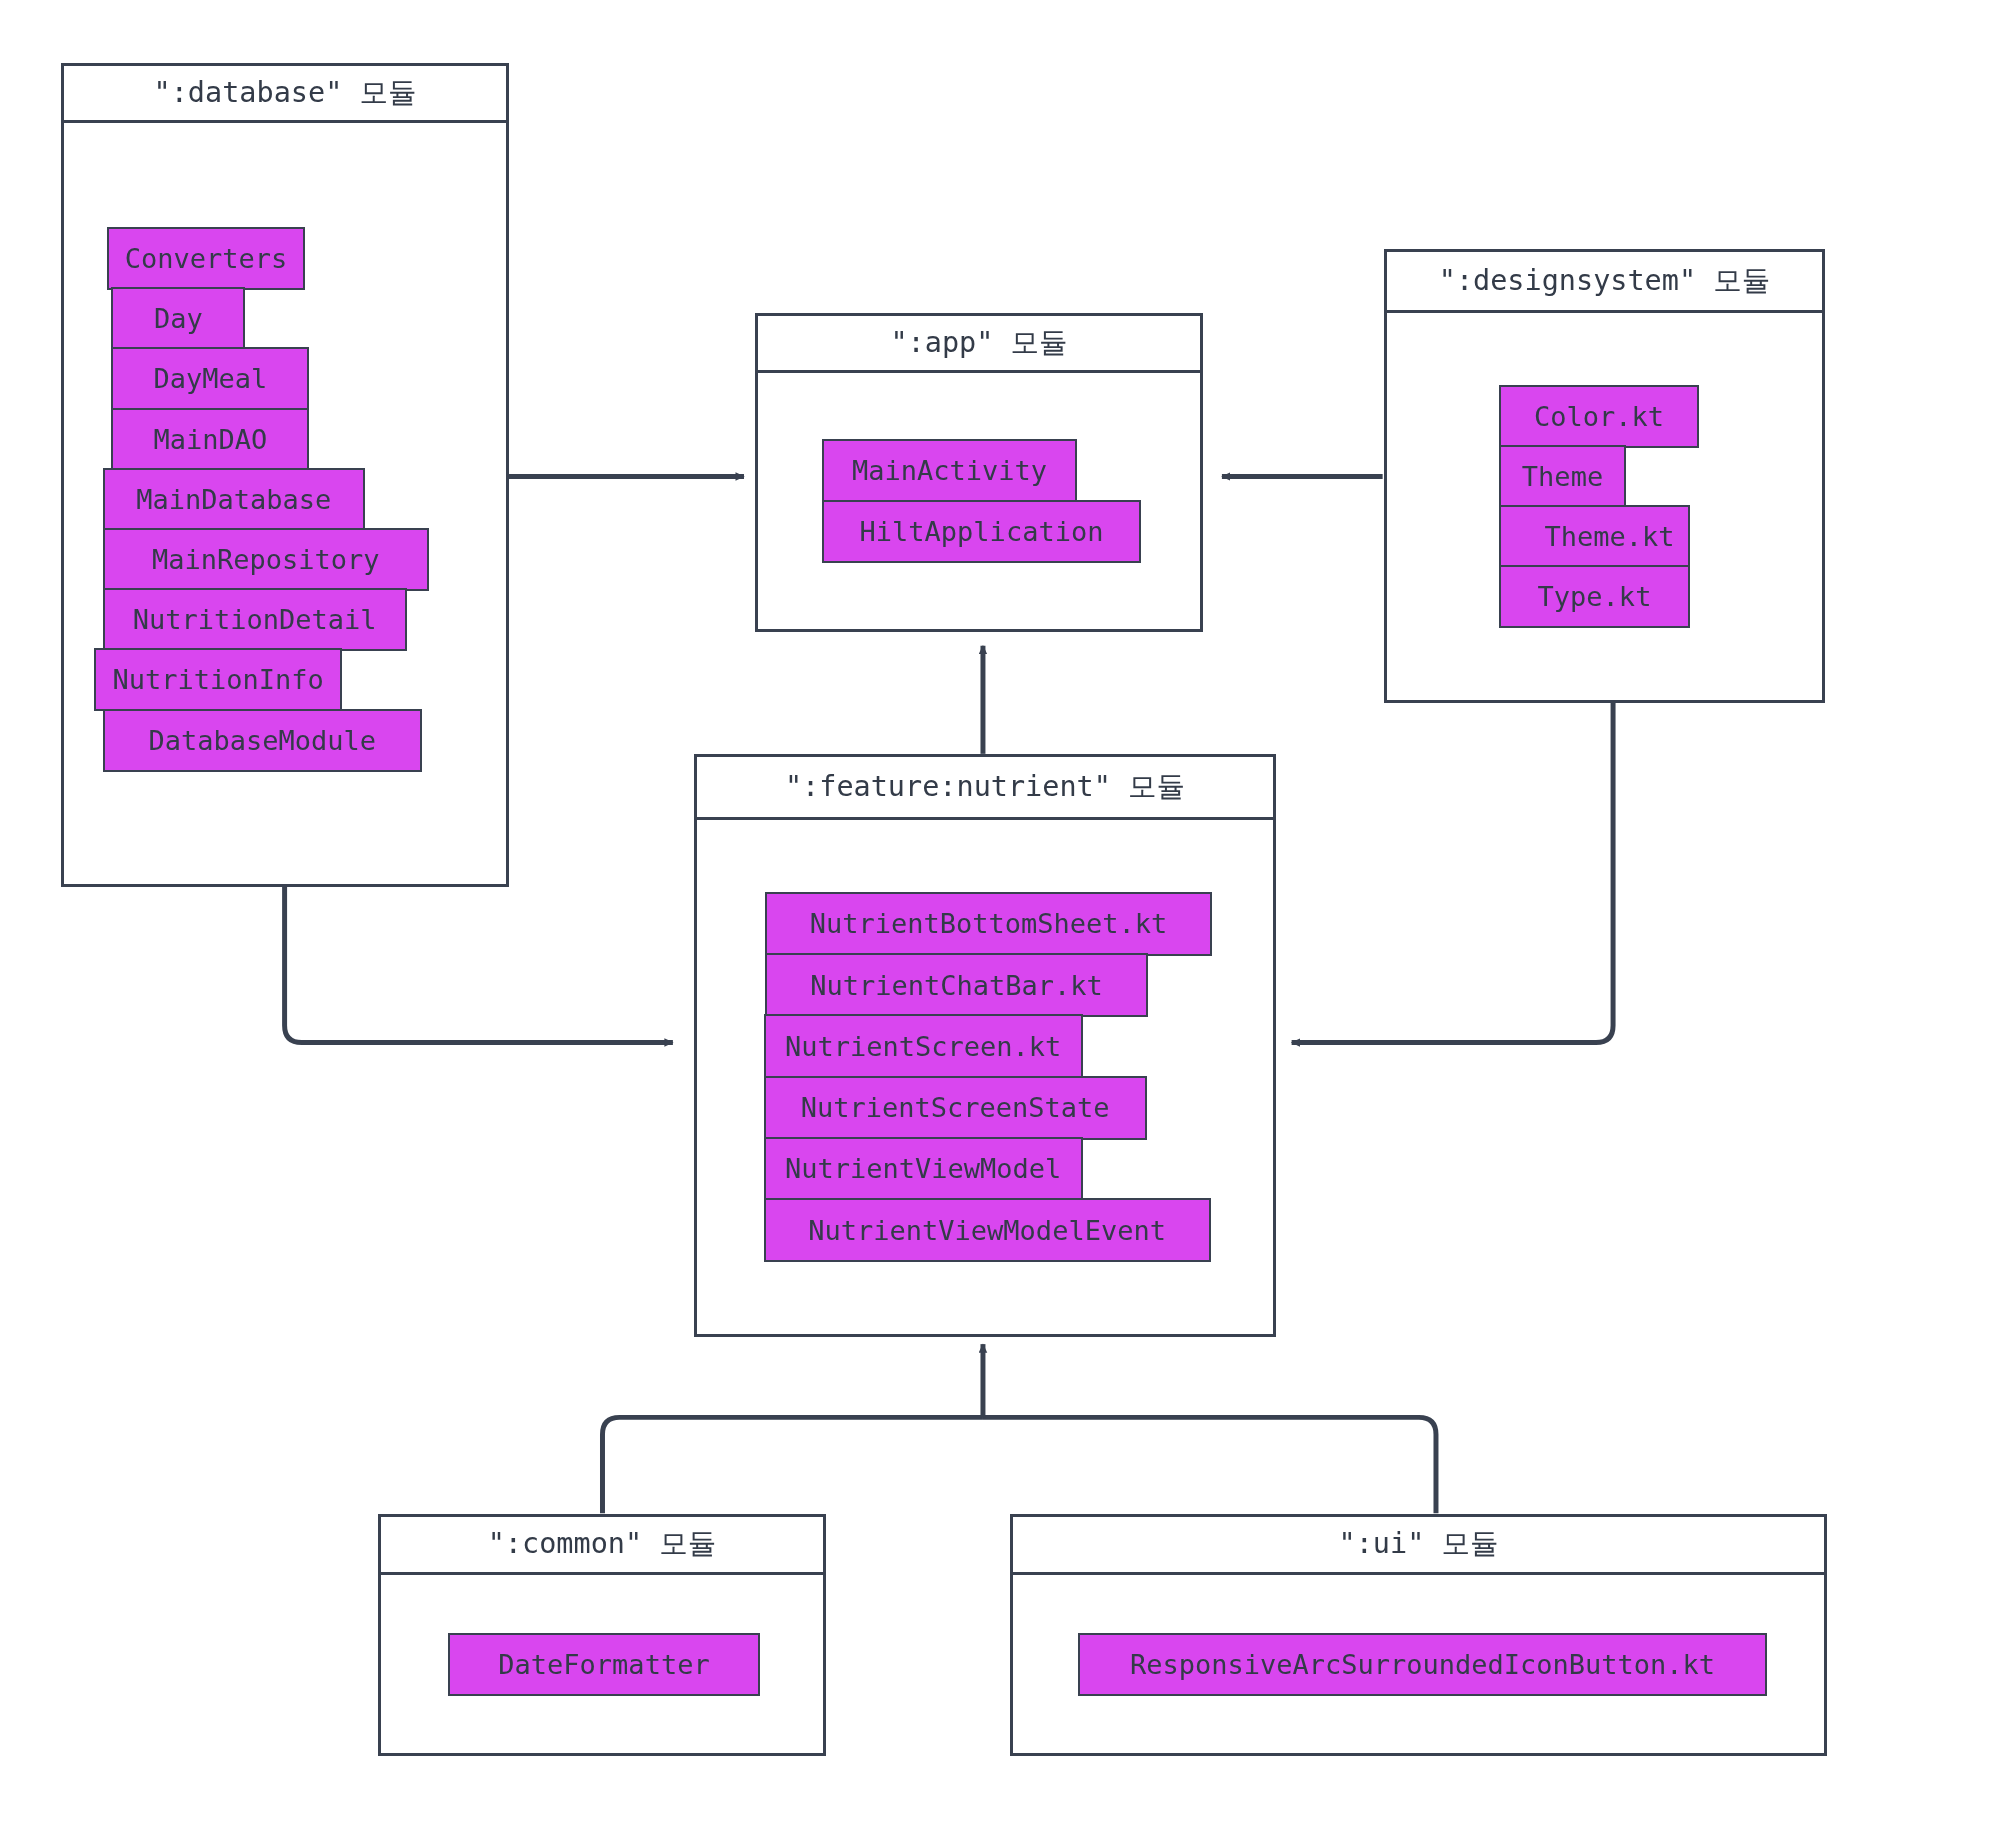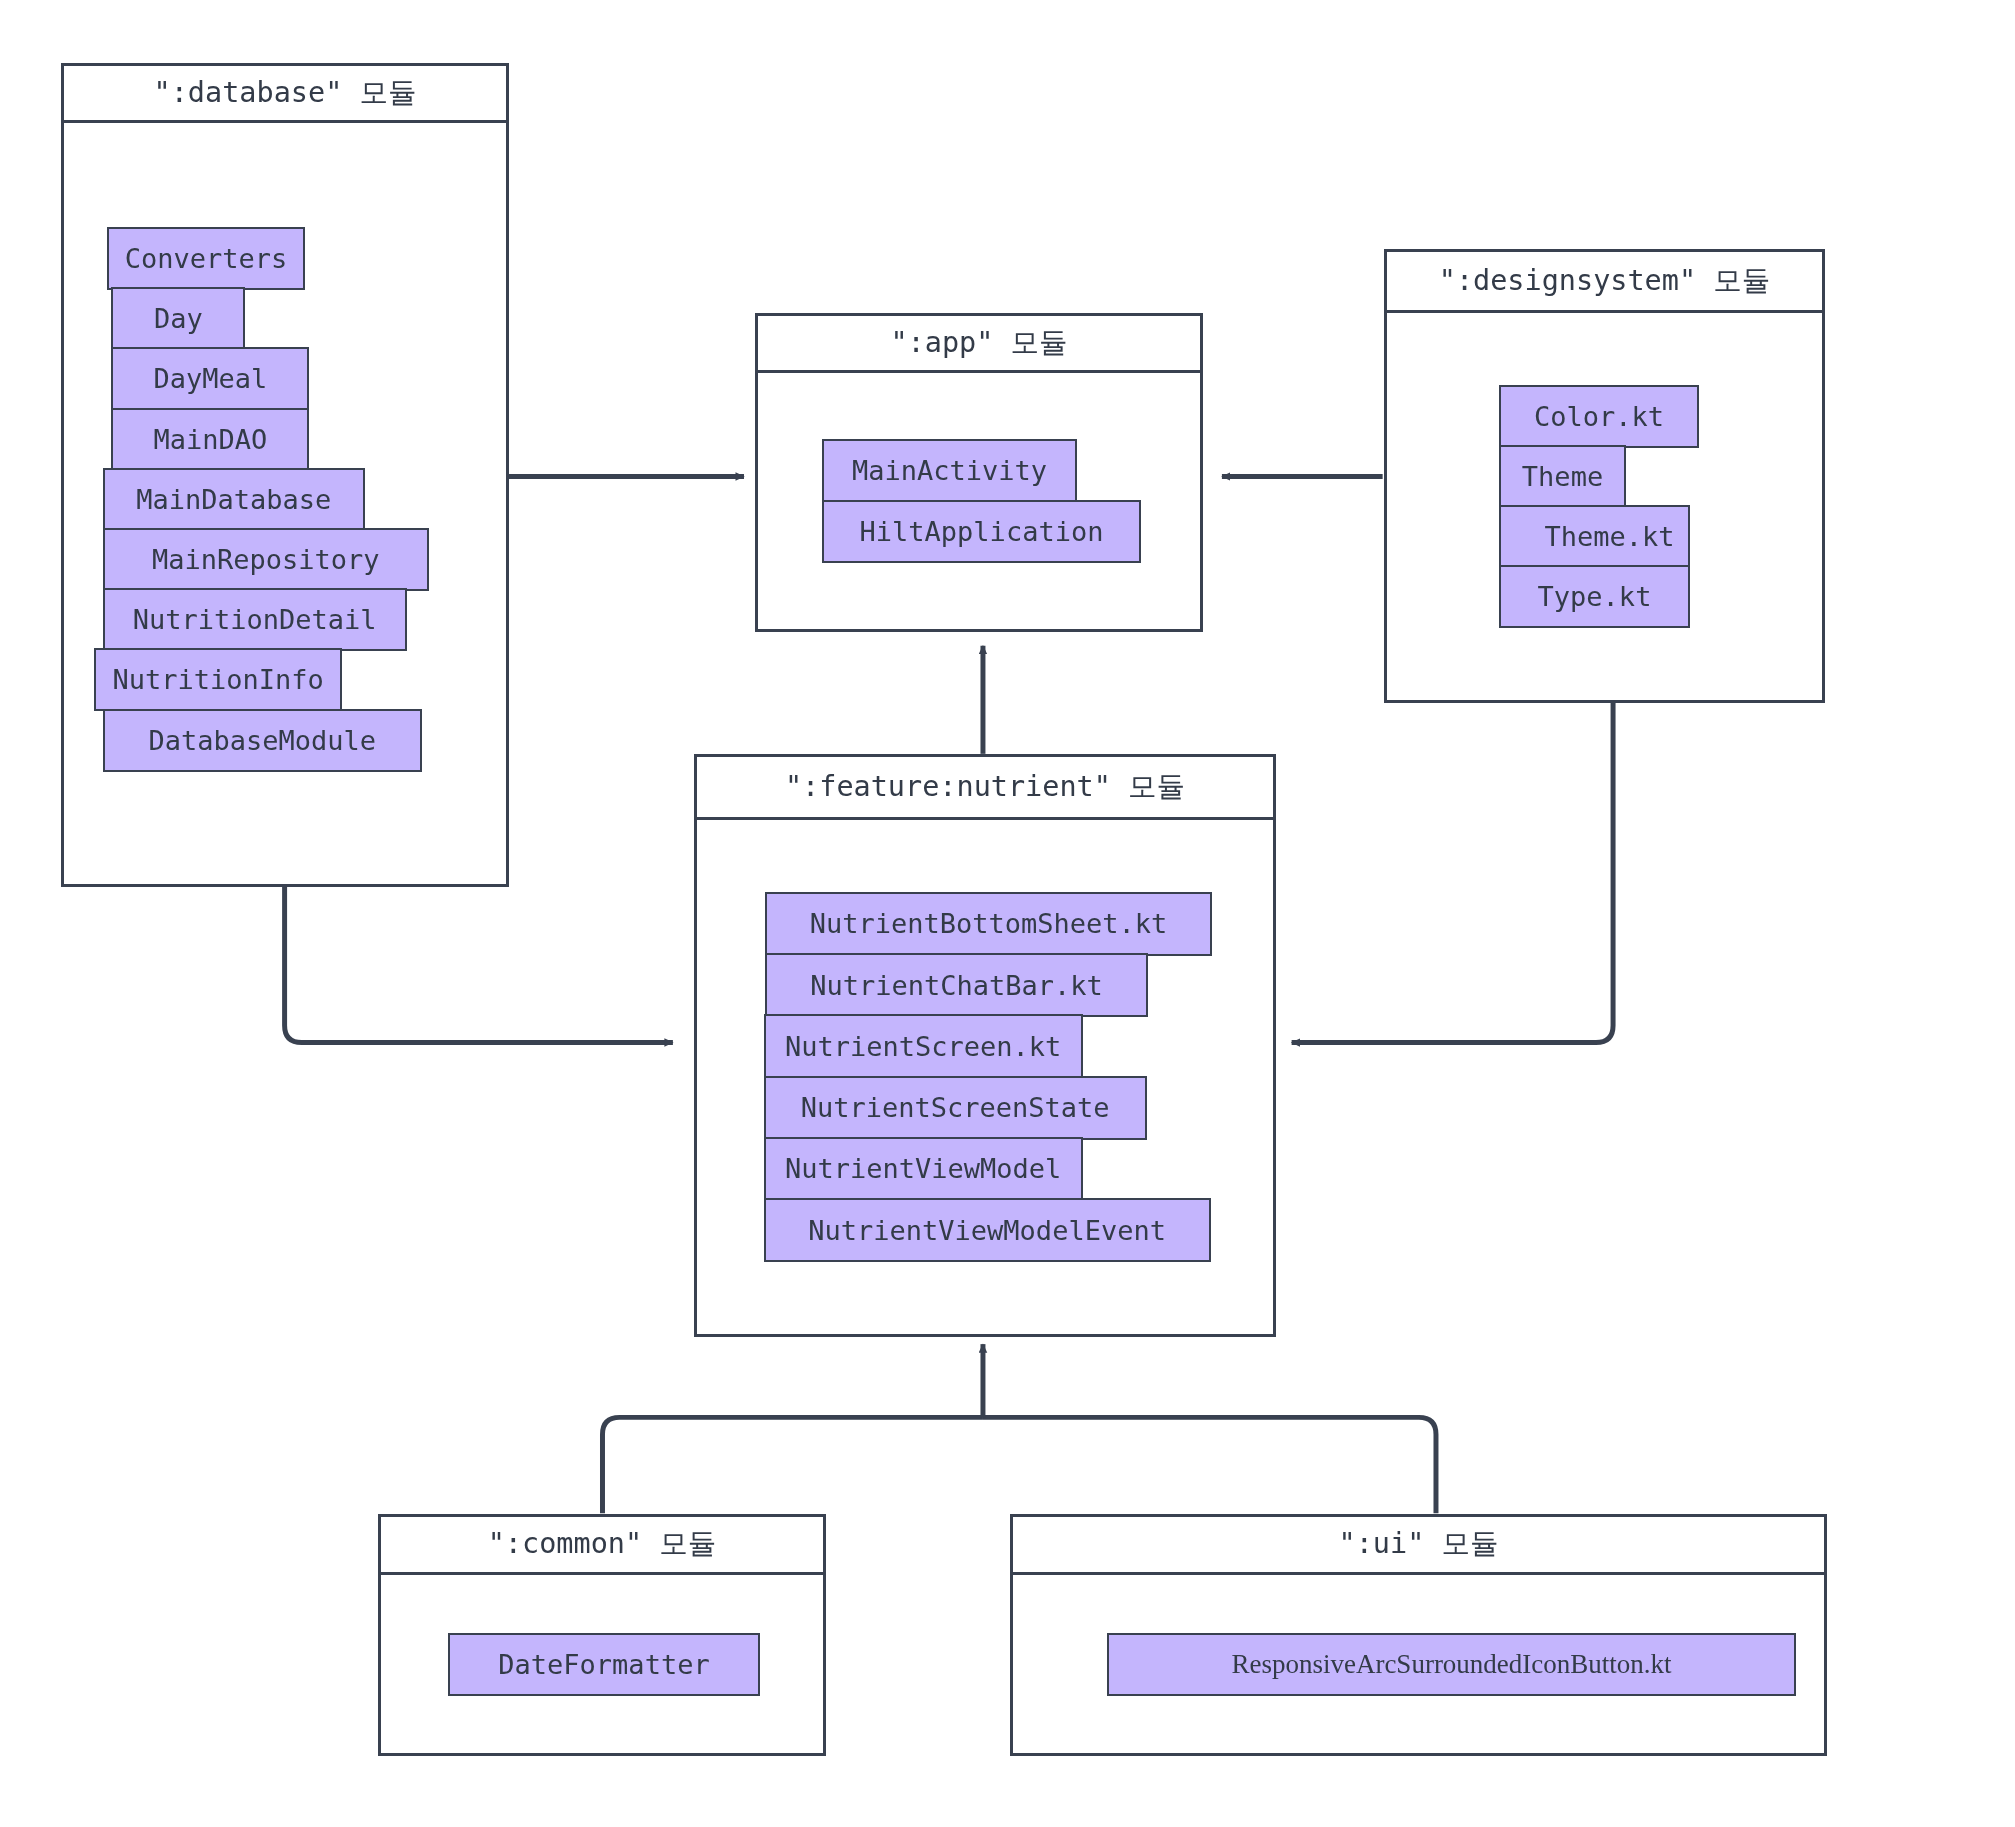--- a/index.html
+++ b/index.html
@@ -60,21 +60,21 @@
   }
   .items {
     position: relative;
     display: flex;
     flex-direction: column;
     align-items: flex-start;
   }
   .item {
     box-sizing: border-box;
     border: 2.8px solid #394150;
-    background: #c4b5fd;
+    background: #d946ef;
     font-size: 27px;
     color: #333b48;
     line-height: 1;
     display: flex;
     align-items: center;
     justify-content: center;
     white-space: nowrap;
     position: relative;
   }
   .item + .item {
@@ -177,20 +177,20 @@
     <div class="module-body">
       <div class="items" style="margin-left:67px;">
         <div class="item" style="width:312px; height:63px;">DateFormatter</div>
       </div>
     </div>
   </div>
 
   <div class="module" style="left:1010px; top:1514px; width:817px; height:242px;">
     <div class="module-header" style="height:58px;">":ui" 모듈</div>
     <div class="module-body">
-      <div class="items" style="margin-left:94px;font-family:Liberation Serif, serif;">
+      <div class="items" style="margin-left:65px;">
         <div class="item" style="width:689px; height:63px;">ResponsiveArcSurroundedIconButton.kt</div>
       </div>
     </div>
   </div>
 
 </div>
 
 
 </body></html>

